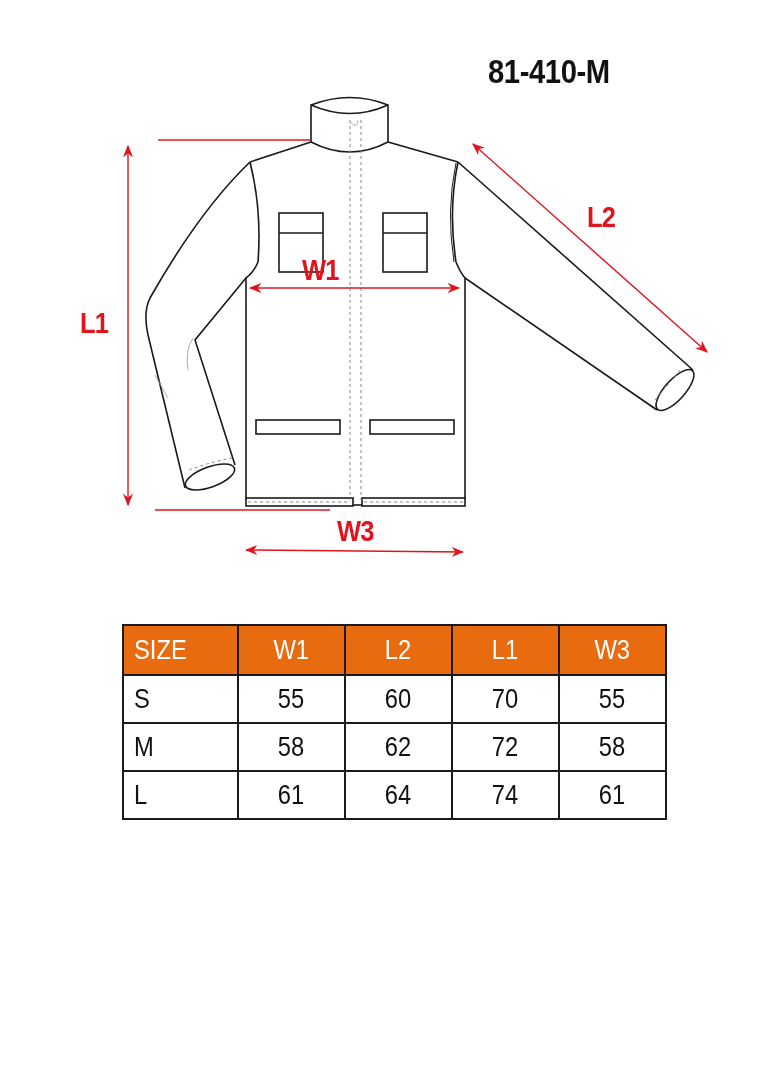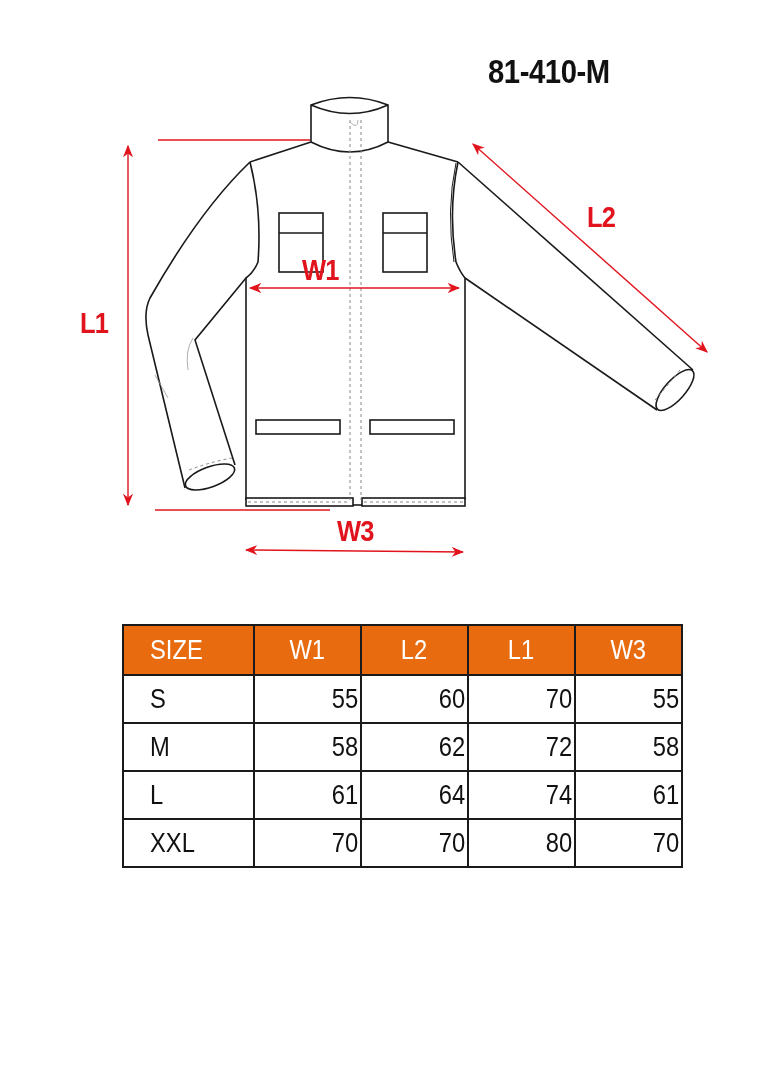--- a/index.html
+++ b/index.html
@@ -19,22 +19,22 @@
   .size-table {
     position: absolute; left: 122px; top: 624px;
     border-collapse: collapse; table-layout: fixed;
   }
   .size-table th, .size-table td {
     border: 2px solid #1a1a1a; height: 46px; padding: 0;
     font-family: "Liberation Sans", sans-serif; font-weight: normal;
     font-size: 27px; text-align: center;
   }
   .size-table th { background: #e86b10; color: #ffffff; height: 48px; }
-  .size-table td { color: #111111; text-align: right; }
-  .size-table .col-size { width: 103px; text-align: left; padding-left: 26px; }
+  .size-table td { color: #111111; }
+  .size-table .col-size { width: 103px; text-align: left; padding-left: 10px; }
   .size-table .col-val { width: 105px; }
   .cell-text { display: inline-block; transform: scaleX(0.88); }
   .size-table .col-size .cell-text { transform-origin: left center; }
 </style>
 </head>
 <body>
 
 <div class="product-code">81-410-M</div>
 
 <svg class="diagram" viewBox="0 0 784 600" xmlns="http://www.w3.org/2000/svg">
@@ -132,21 +132,14 @@
       <td><span class="cell-text">72</span></td>
       <td><span class="cell-text">58</span></td>
     </tr>
     <tr>
       <td class="col-size"><span class="cell-text">L</span></td>
       <td><span class="cell-text">61</span></td>
       <td><span class="cell-text">64</span></td>
       <td><span class="cell-text">74</span></td>
       <td><span class="cell-text">61</span></td>
     </tr>
-    <tr>
-      <td class="col-size"><span class="cell-text">XXL</span></td>
-      <td><span class="cell-text">70</span></td>
-      <td><span class="cell-text">70</span></td>
-      <td><span class="cell-text">80</span></td>
-      <td><span class="cell-text">70</span></td>
-    </tr>
   </tbody>
 </table>
 
 </body></html>

